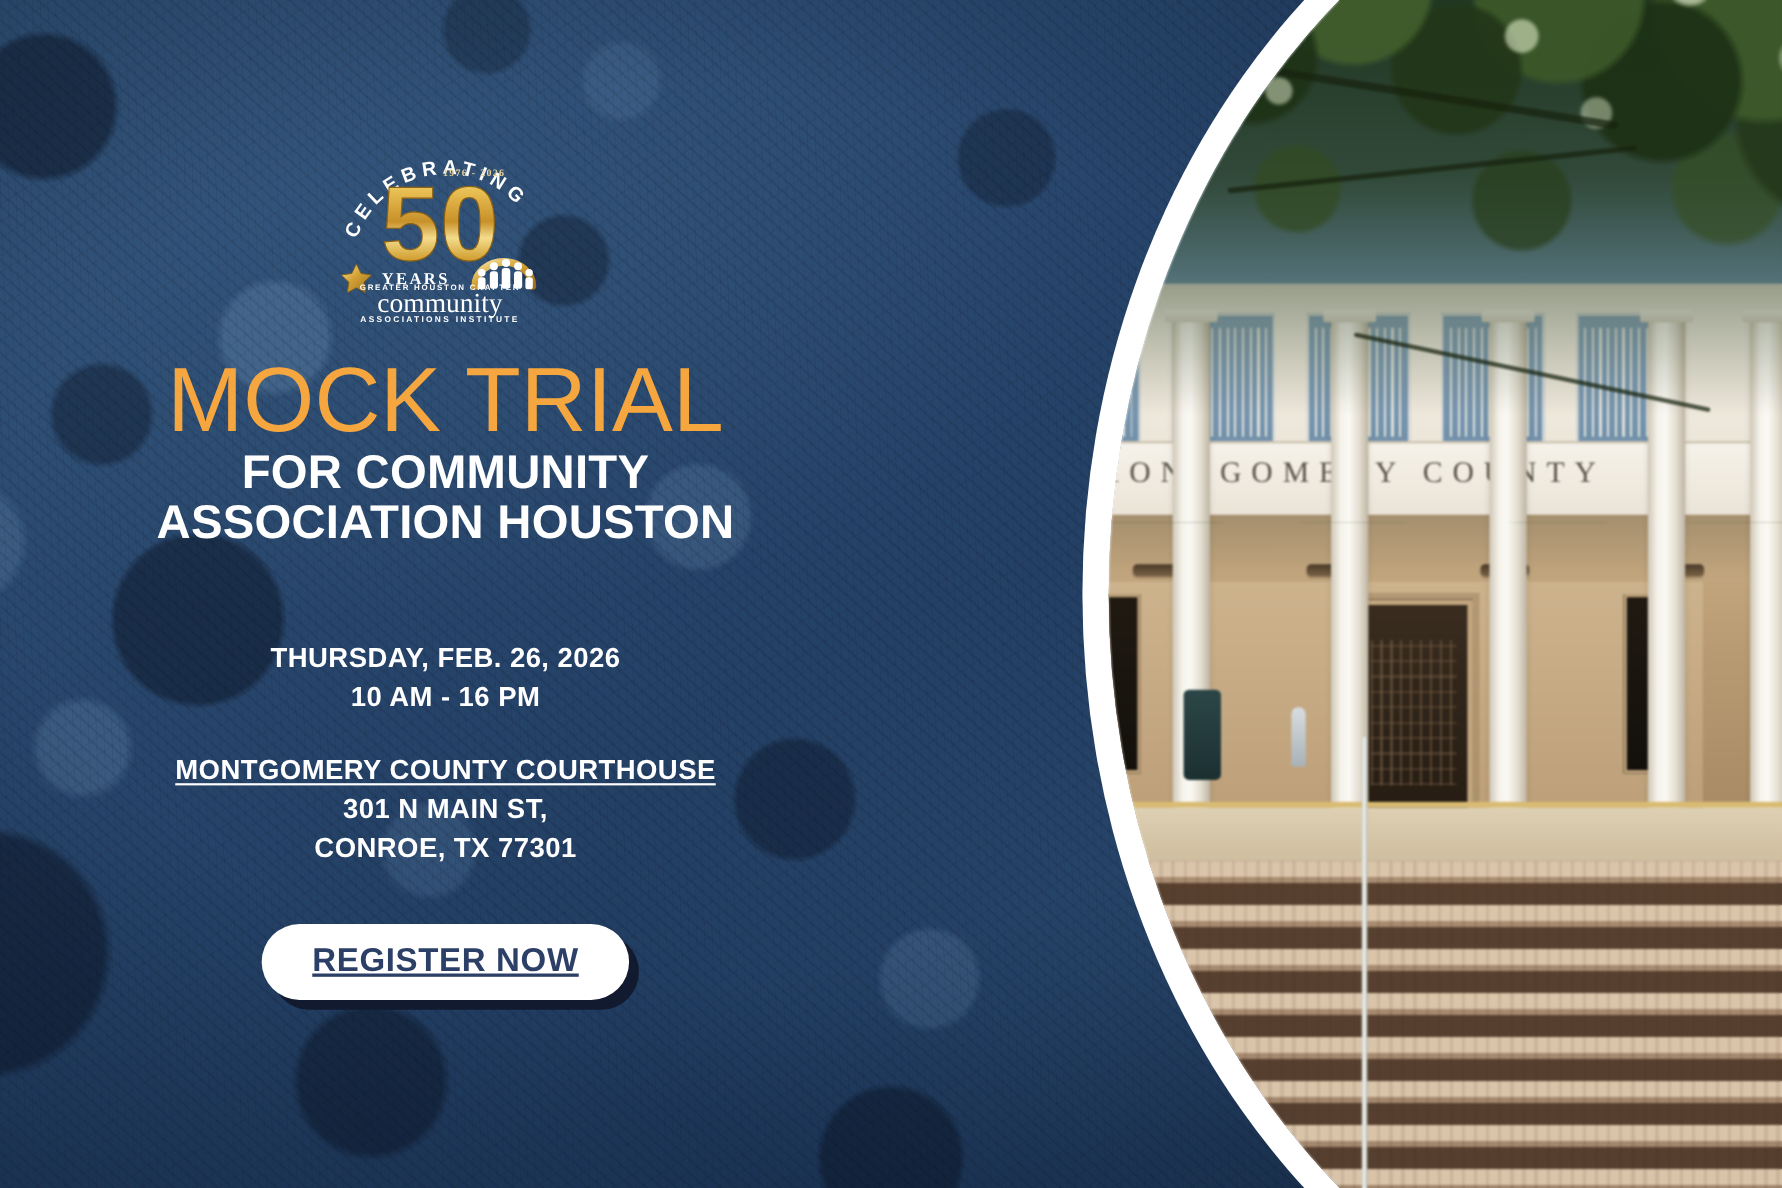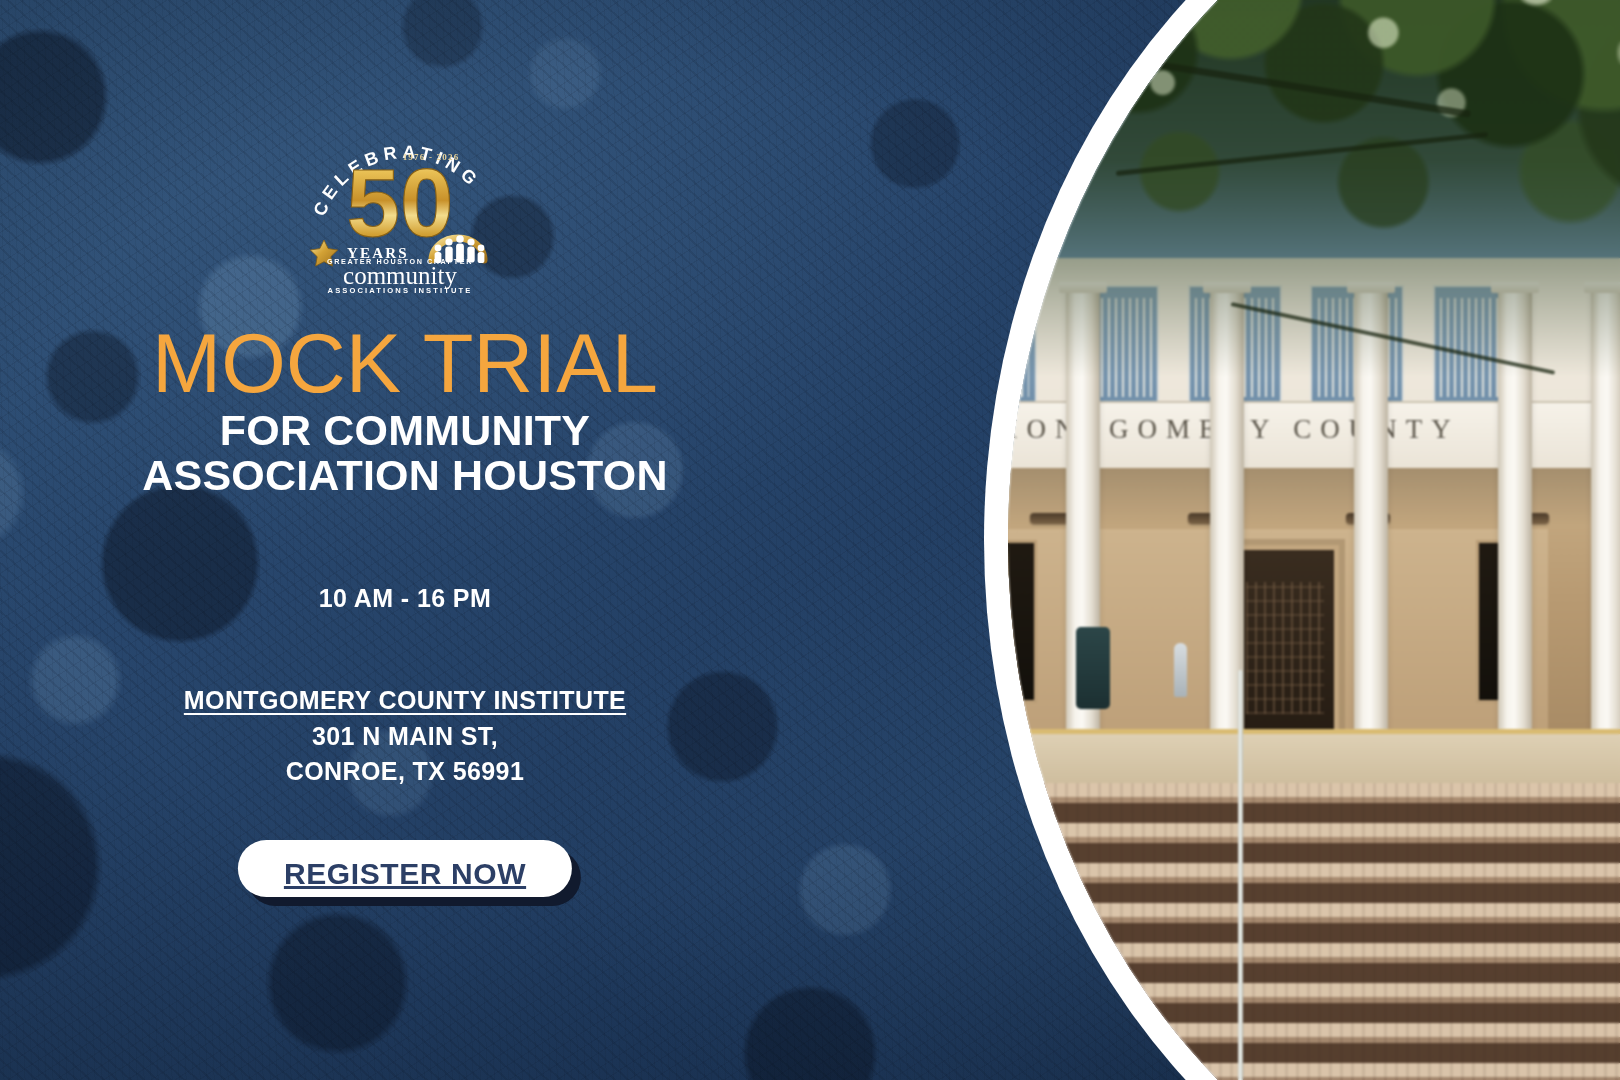--- a/index.html
+++ b/index.html
@@ -389,21 +389,21 @@
     transform: translateX(-50%);
   }
   .cta {
     position: relative;
     display: inline-block;
     background: #ffffff;
     color: #2c3f66;
     font-size: 30px;
     font-weight: bold;
     letter-spacing: .6px;
-    padding: 17px 46px 6px;
+    padding: 17px 46px 18px;
     border-radius: 40px;
     box-shadow: 9px 9px 0 0 #111a2e;
     z-index: 2;
   }
 </style>
 </head>
 <body>
 
 <div class="poster">
 
@@ -536,27 +536,28 @@
     </div>
 
     <div class="title-main">MOCK TRIAL</div>
 
     <div class="title-sub">
       <div>FOR COMMUNITY</div>
       <div>ASSOCIATION HOUSTON</div>
     </div>
 
     <div class="datetime">
+      <div>THURSDAY, FEB. 26, 2026</div>
       <div>10 AM - 16 PM</div>
     </div>
 
     <div class="venue">
-      <div class="vname">MONTGOMERY COUNTY INSTITUTE</div>
+      <div class="vname">MONTGOMERY COUNTY COURTHOUSE</div>
       <div>301 N MAIN ST,</div>
-      <div>CONROE, TX 56991</div>
+      <div>CONROE, TX 77301</div>
     </div>
 
     <div class="cta-wrap">
       <a class="cta" href="#">REGISTER NOW</a>
     </div>
 
   </div>
 </div>
 
 </body></html>

